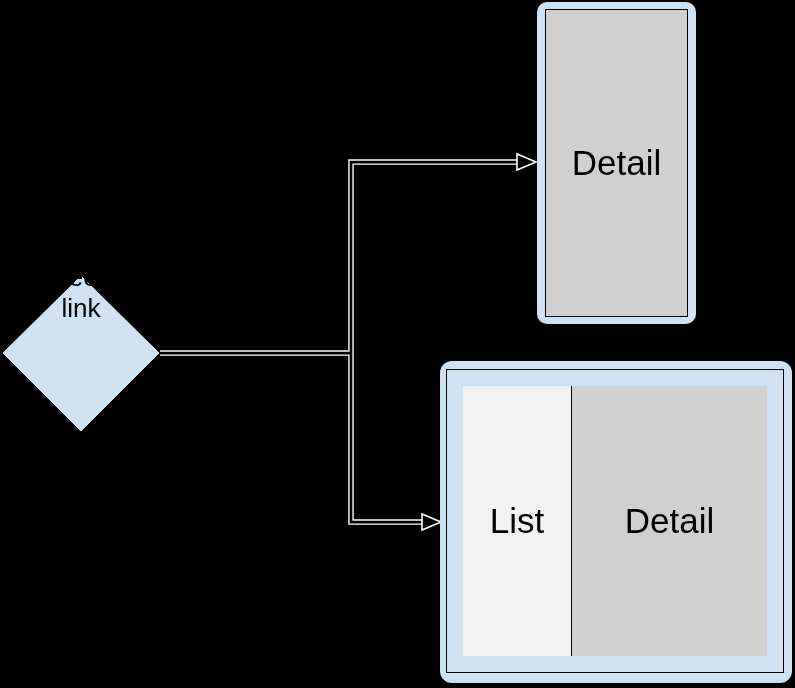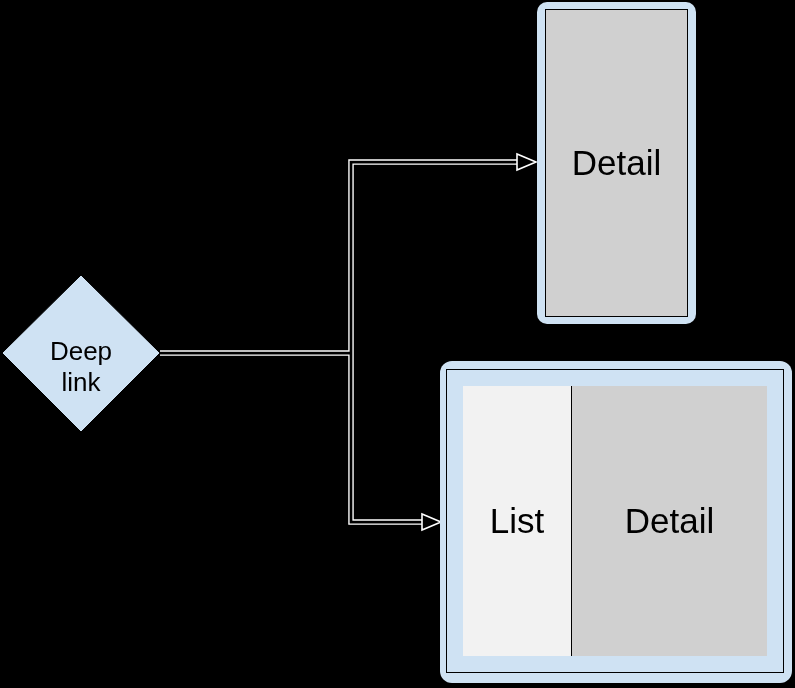--- a/index.html
+++ b/index.html
@@ -16,22 +16,22 @@
   body{font-family:"Liberation Sans","DejaVu Sans",sans-serif;color:var(--label);}
   .canvas{position:relative;width:795px;height:688px;background:var(--background);}
 
   .connector-layer{position:absolute;left:0;top:0;width:795px;height:688px;}
   .conn-outer{fill:none;stroke:var(--connector);stroke-width:5.5;stroke-linejoin:miter;}
   .conn-inner{fill:none;stroke:var(--background);stroke-width:2.75;stroke-linejoin:miter;}
   .arrowhead{fill:var(--background);stroke:var(--connector);stroke-width:1.6;stroke-linejoin:miter;}
   .diamond-shape{fill:var(--node-fill);stroke:var(--stroke);stroke-width:1;}
 
   .diamond-label{
-    position:absolute;left:2px;top:288px;width:158px;height:157px;
-    display:flex;flex-direction:column;align-items:center;justify-content:center;
+    position:absolute;left:2px;top:262px;width:158px;height:157px;
+    display:flex;flex-direction:column;align-items:center;justify-content:flex-start;
     font-size:26px;line-height:31px;text-align:center;
   }
 
   .device{position:absolute;background:var(--node-fill);}
   .phone{left:537px;top:2px;width:159px;height:322px;border-radius:10px;padding:7px 8px;}
   .tablet{left:440px;top:361px;width:352px;height:322px;border-radius:12px;padding:8px 8px 10px 6px;}
 
   .screen{
     width:100%;height:100%;border:1px solid var(--stroke);
     display:flex;align-items:center;justify-content:center;

